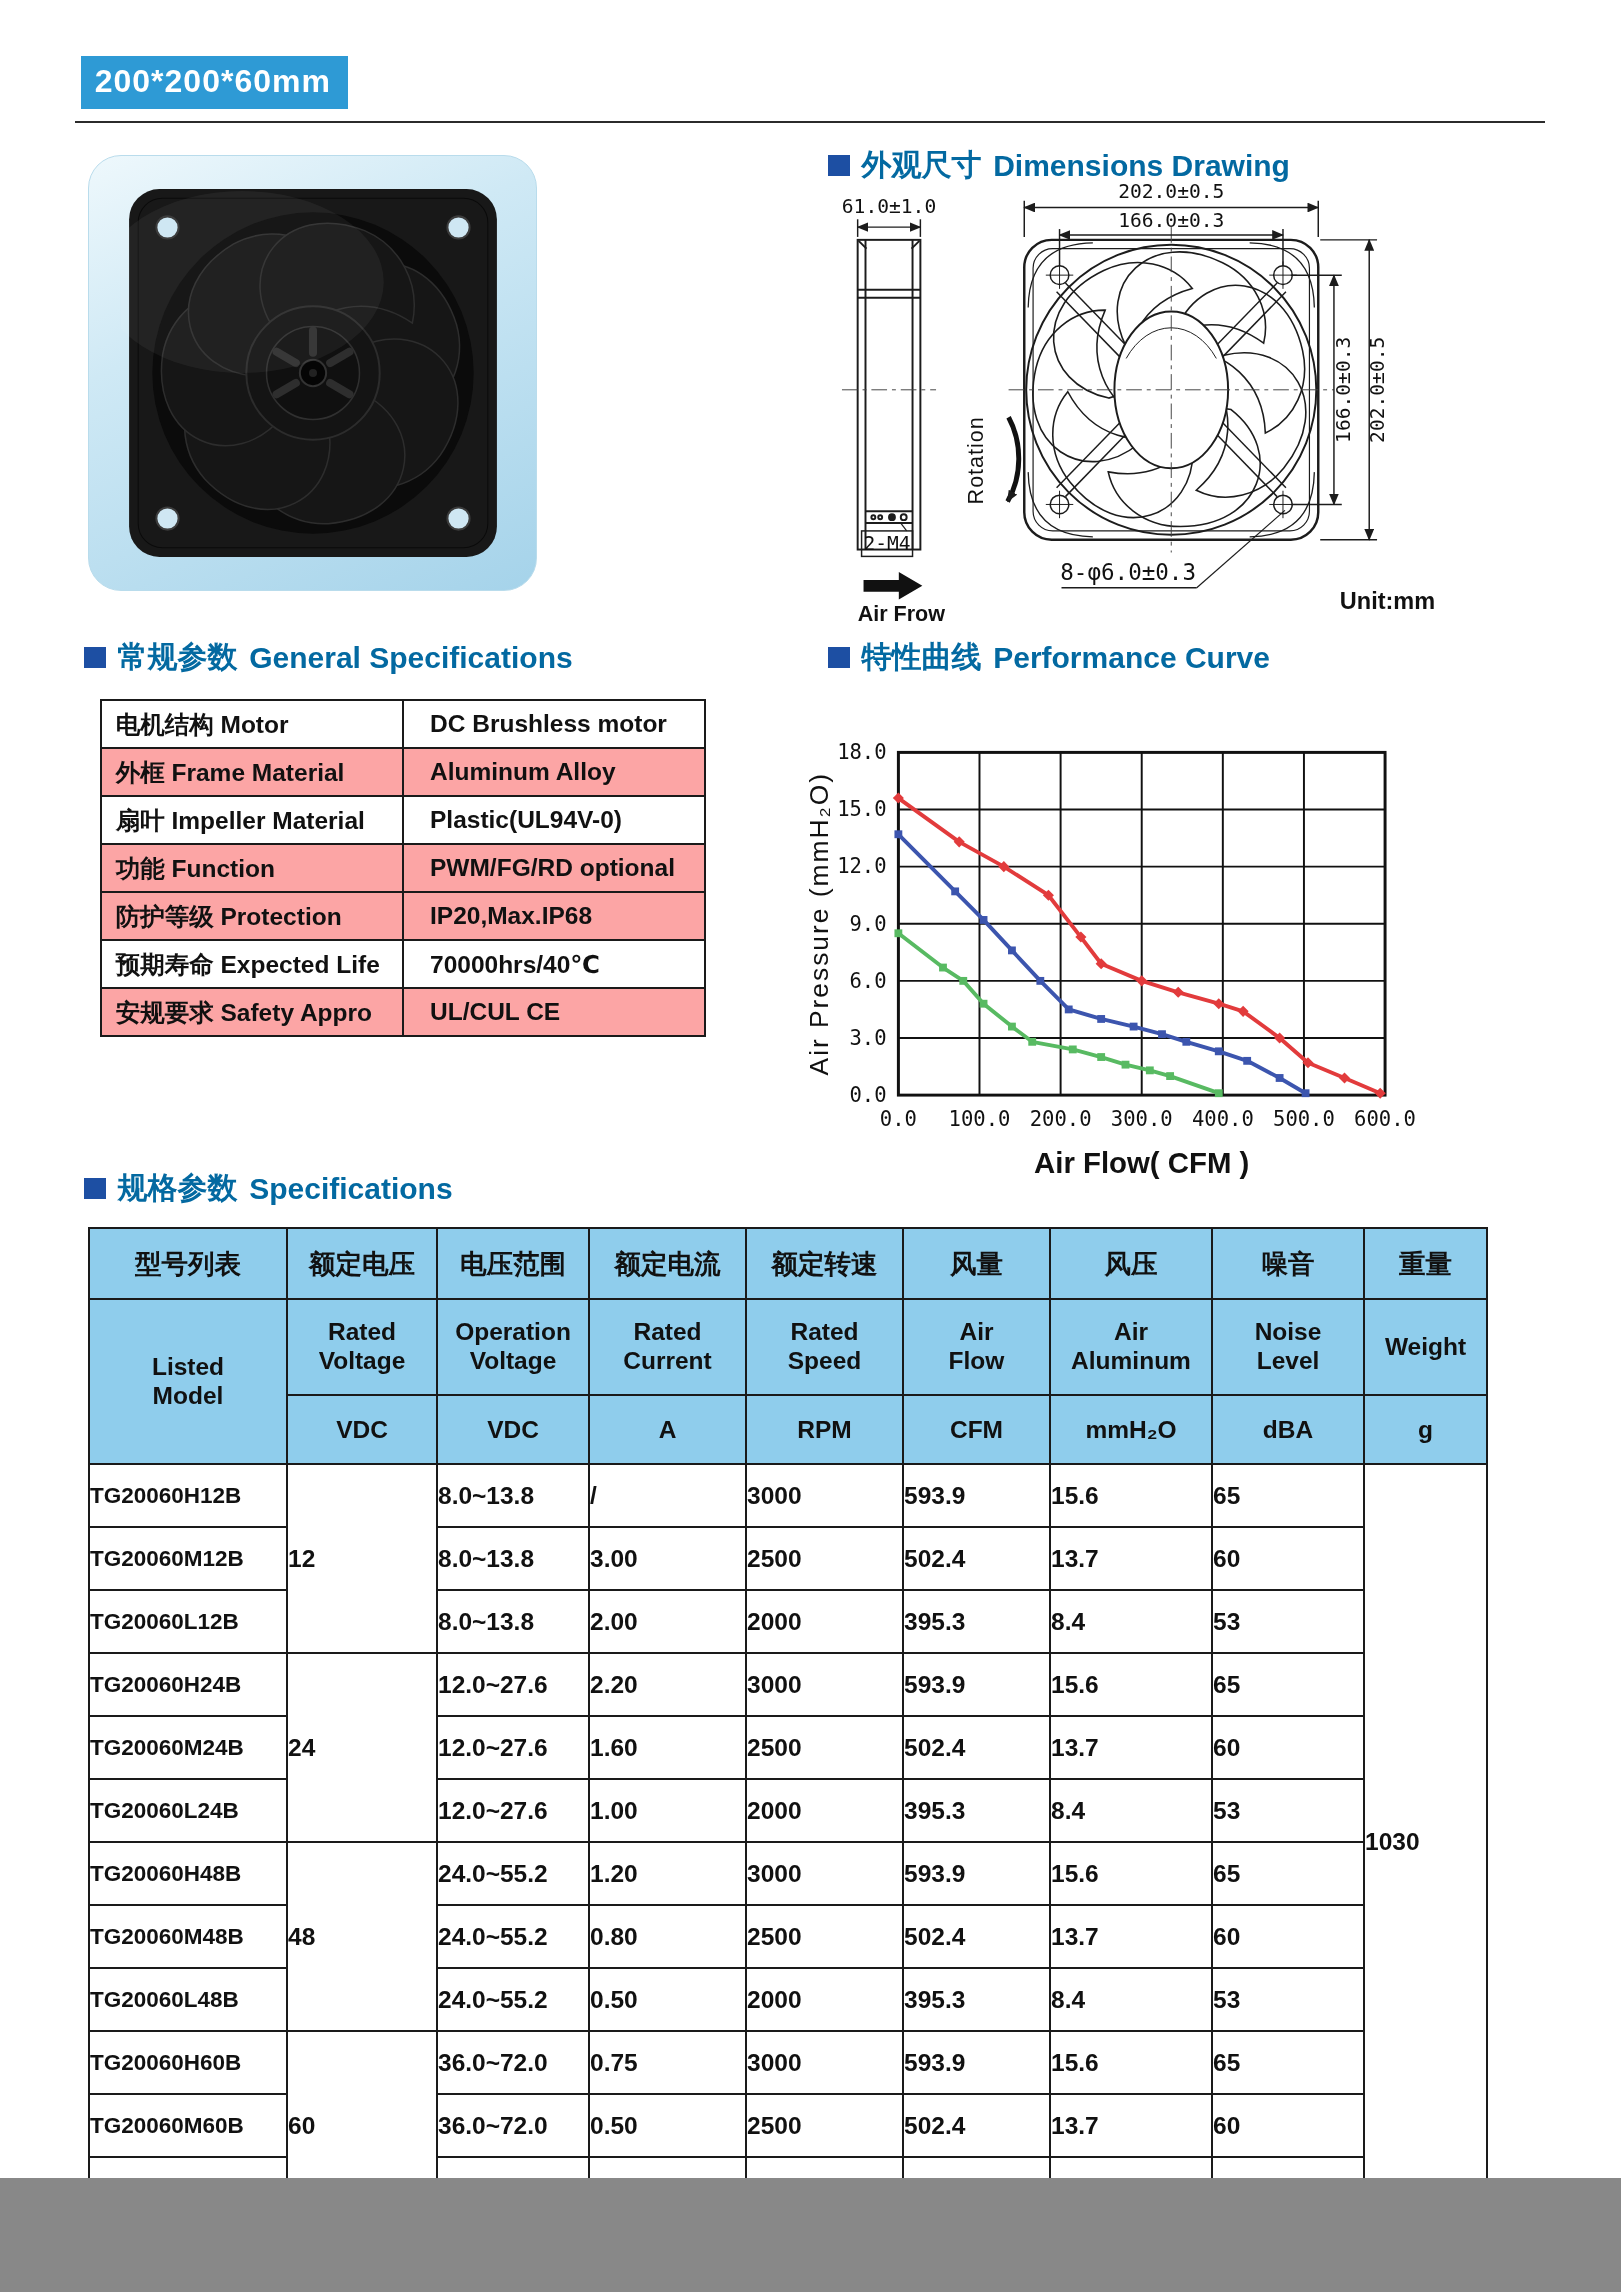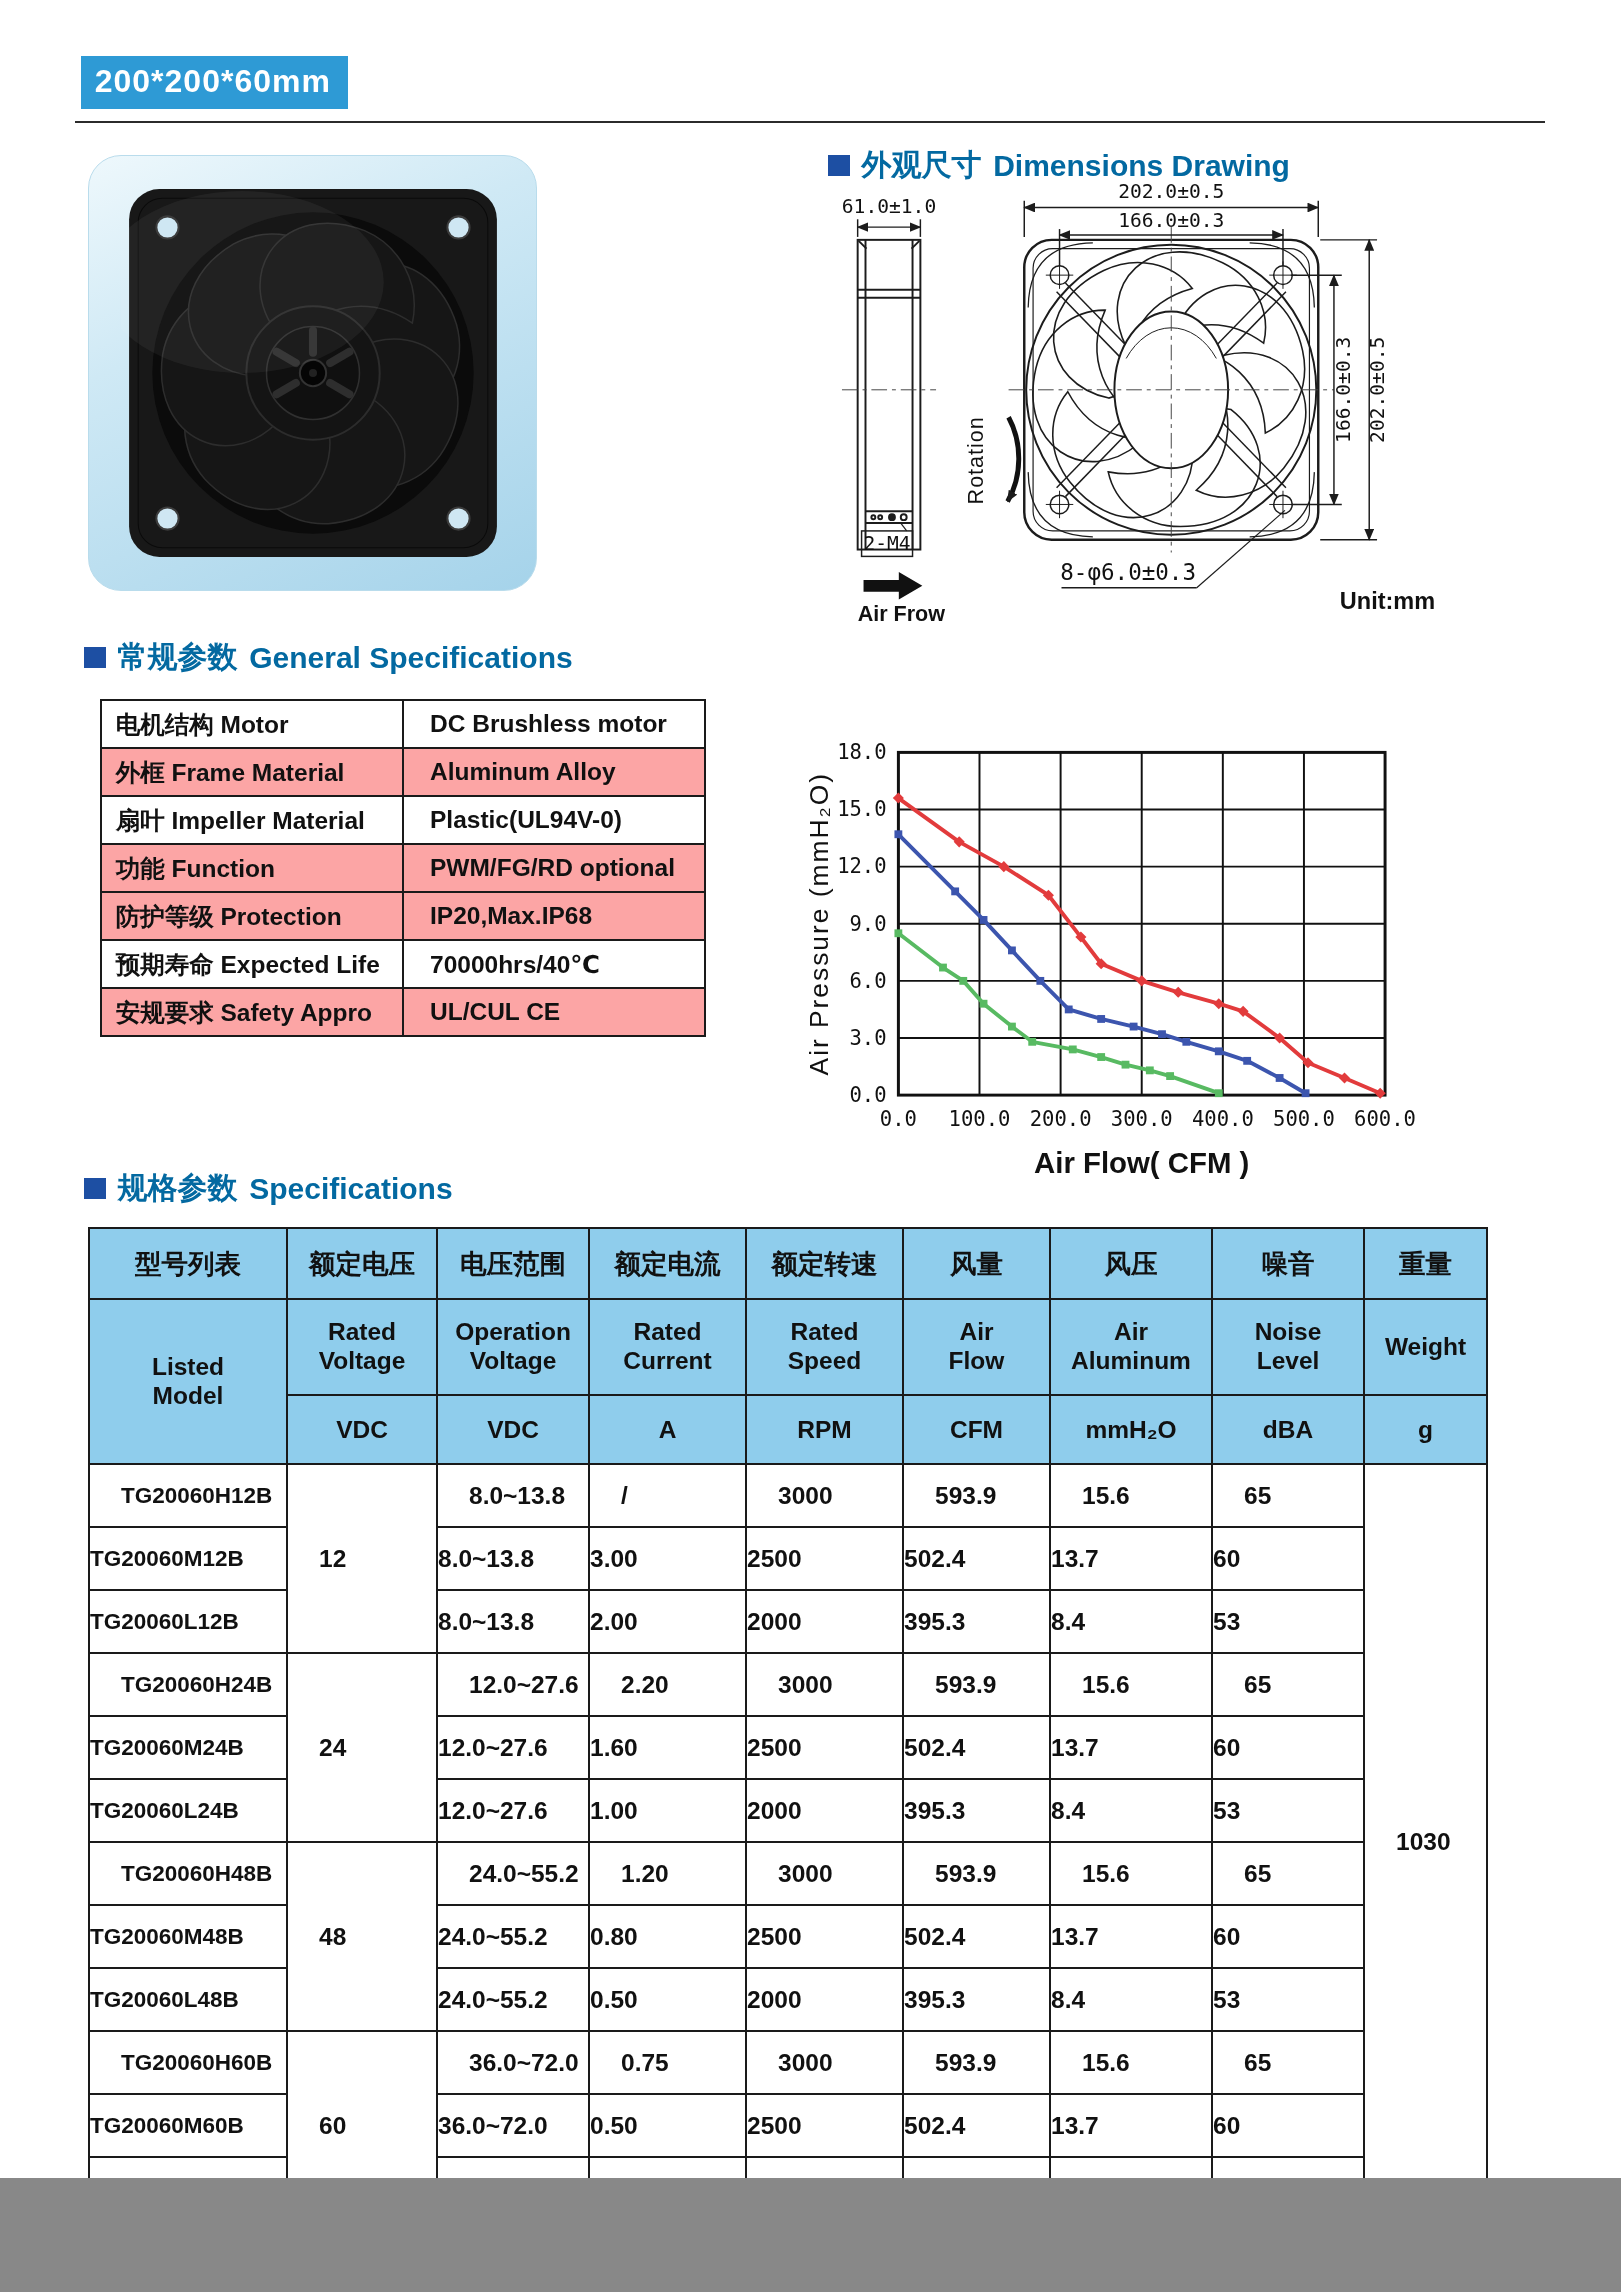--- a/index.html
+++ b/index.html
@@ -34,21 +34,21 @@
   .stable{position:absolute;left:88px;top:1227px;width:1397px;border-collapse:collapse;
           table-layout:fixed;font-weight:bold;border:2.9px solid #1a1a1a;}
   .stable th,.stable td{border:2px solid #1a1a1a;padding:0;}
   .stable thead th{background:#8fcdec;font-weight:bold;}
   .hz-row th{height:69px;font-size:26.5px;}
   .he-row th{height:94px;font-size:24.5px;}
   .he .w{display:block;line-height:1.18;}
   .hu-row th{height:67px;font-size:24.5px;border-bottom-width:2.9px;}
   .stable tbody td{height:61px;font-size:24.5px;}
   .stable td.model{font-size:22.5px;}
-  .stable tr.gstart td{border-top-width:2.9px;padding-left:31px;}
+  .stable tr.gstart td{border-top-width:2.9px;}
 </style>
 </head>
 <body>
 
 <div class="page">
 
   <div class="badge">200*200*60mm</div>
   <div class="rule"></div>
 
   <div class="photo">
@@ -91,20 +91,25 @@
 
   <div class="sec-title" style="left:828px;top:145px">
     <span class="sq"></span>
     <span>外观尺寸</span>
     <span>Dimensions  Drawing</span>
   </div>
   <div class="sec-title" style="left:84px;top:637px">
     <span class="sq"></span>
     <span>常规参数</span>
     <span>General  Specifications</span>
+  </div>
+  <div class="sec-title" style="left:828px;top:637px">
+    <span class="sq"></span>
+    <span>特性曲线</span>
+    <span>Performance  Curve</span>
   </div>
   <div class="sec-title" style="left:84px;top:1168px">
     <span class="sq"></span>
     <span>规格参数</span>
     <span>Specifications</span>
   </div>
 
   <div class="drawing">
     <svg width="745" height="441" viewBox="0 0 760 450">
       <defs>

